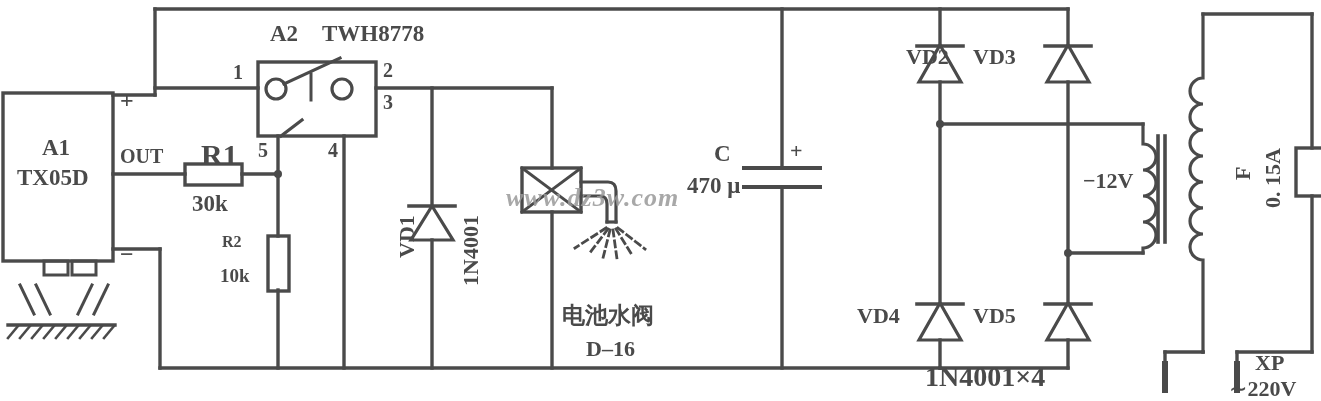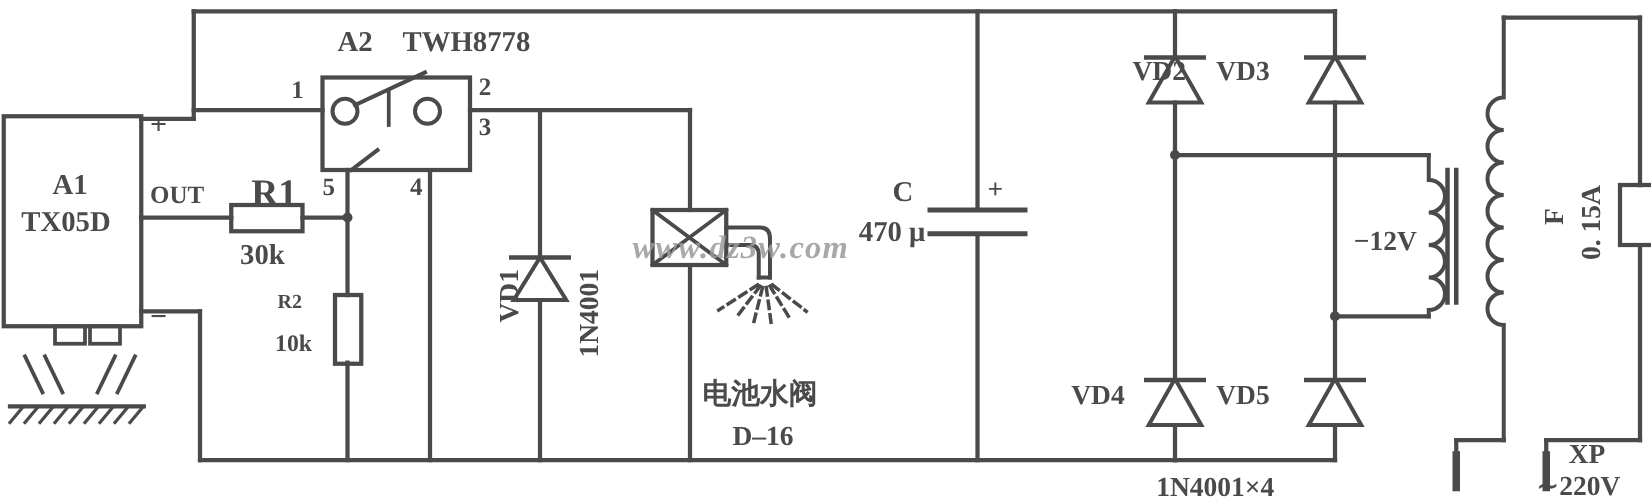--- a/index.html
+++ b/index.html
@@ -282,23 +282,23 @@
   <div class="lbl" style="left:586px; top:338px; font-size:22px;">D‒16</div>
 
   <div class="lbl" style="left:714px; top:142px; font-size:23px;">C</div>
   <div class="lbl" style="left:687px; top:174px; font-size:23px;">470 μ</div>
   <div class="lbl" style="left:790px; top:140px; font-size:22px;">+</div>
 
   <div class="lbl" style="left:906px; top:46px; font-size:22px;">VD2</div>
   <div class="lbl" style="left:973px; top:46px; font-size:22px;">VD3</div>
   <div class="lbl" style="left:857px; top:305px; font-size:22px;">VD4</div>
   <div class="lbl" style="left:973px; top:305px; font-size:22px;">VD5</div>
-  <div class="lbl" style="left:925px; top:379px; font-size:22px;">1N4001×4</div>
-
-  <div class="lbl" style="left:1083px; top:182px; font-size:22px;">−12V</div>
+  <div class="lbl" style="left:925px; top:363px; font-size:28px;">1N4001×4</div>
+
+  <div class="lbl" style="left:1083px; top:170px; font-size:22px;">−12V</div>
 
   <div class="lbl rot90" style="left:1232px; top:180px; font-size:22px;">F</div>
   <div class="lbl rot90" style="left:1262px; top:208px; font-size:22px;">0. 15A</div>
 
   <div class="lbl" style="left:1255px; top:352px; font-size:22px;">XP</div>
   <div class="lbl" style="left:1229px; top:378px; font-size:22px;">∼220V</div>
 
   <div class="watermark" style="left:506px; top:183px;">www.dz3w.com</div>
 
 </div>

